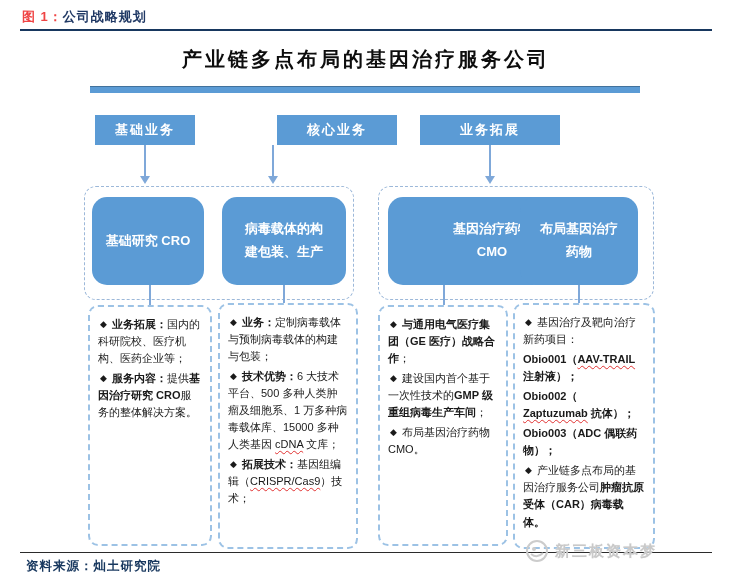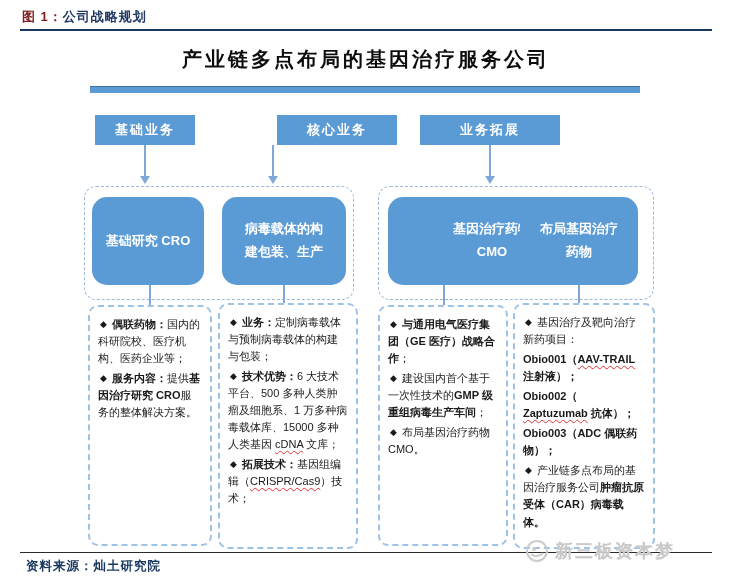--- a/index.html
+++ b/index.html
@@ -1,21 +1,21 @@
 <!DOCTYPE html>
 <html><head>
 <meta charset="utf-8">
 <style>
   html,body{margin:0;padding:0;background:#fff;}
   .page{position:relative;width:732px;height:587px;background:#ffffff;overflow:hidden;
         font-family:"Liberation Sans",sans-serif;}
 
   
   .fig-header{position:absolute;left:22px;top:8px;font-size:13px;font-weight:bold;letter-spacing:1px;}
-  .fig-label{color:#7f1d1d;}
+  .fig-label{color:#ef4444;}
   .fig-title{color:#1f3864;}
   .header-rule{position:absolute;left:20px;top:29px;width:692px;height:0;border-top:2px solid #17375e;}
 
   
   .diagram-title{position:absolute;left:0;top:46px;width:100%;text-align:center;
                  font-family:"Liberation Serif",serif;font-size:20px;font-weight:bold;
                  color:#0d0d0d;letter-spacing:3px;}
   .title-bar{position:absolute;left:90px;top:86px;width:550px;height:6px;background:#5b9bd5;
              border-top:1px solid #41719c;}
 
@@ -67,21 +67,21 @@
   .detail .bold{font-weight:bold;}
   .detail .wavy{text-decoration:underline;text-decoration-style:wavy;text-decoration-color:#e03131;
                 text-decoration-thickness:1px;text-underline-offset:2px;}
 
   
   .footer-rule{position:absolute;left:20px;top:552px;width:692px;height:0;border-top:1.5px solid #2b2b2b;}
   .footer{position:absolute;left:26px;top:558px;font-size:12.5px;font-weight:bold;color:#17375e;letter-spacing:1px;}
 
   
   .watermark{position:absolute;left:524px;top:538px;display:flex;align-items:center;gap:5px;}
-  .watermark-text{font-size:18px;font-weight:bold;letter-spacing:2px;color:#c9c9c9;
+  .watermark-text{font-size:15px;font-weight:bold;letter-spacing:2px;color:#c9c9c9;
                   text-shadow:0 0 1px #e6e6e6;font-family:"Liberation Serif",serif;}
 </style>
 </head>
 <body>
 
 <div class="page">
 
   <div class="fig-header">
     <span class="fig-label">图 1：</span><span class="fig-title">公司战略规划</span>
   </div>
@@ -123,21 +123,21 @@
     <div class="node node-3">
         <span>布局基因治疗药物</span>
       </div>
 
     <div class="stub stub-0"></div>
     <div class="stub stub-1"></div>
     <div class="stub stub-2"></div>
     <div class="stub stub-3"></div>
 
     <div class="detail detail-0">
-        <p><span class="dot">◆</span><span class="bold">偶联药物：</span><span>国内的科研院校、医疗机构、医药企业等；</span></p>
+        <p><span class="dot">◆</span><span class="bold">业务拓展：</span><span>国内的科研院校、医疗机构、医药企业等；</span></p>
         <p><span class="dot">◆</span><span class="bold">服务内容：</span><span>提供</span><span class="bold">基因治疗研究 CRO</span><span>服务的整体解决方案。</span></p>
       </div>
     <div class="detail detail-1">
         <p><span class="dot">◆</span><span class="bold">业务：</span><span>定制病毒载体与预制病毒载体的构建与包装；</span></p>
         <p><span class="dot">◆</span><span class="bold">技术优势：</span><span>6 大技术平台、500 多种人类肿瘤及细胞系、1 万多种病毒载体库、15000 多种人类基因 </span><span class="wavy">cDNA</span><span> 文库；</span></p>
         <p><span class="dot">◆</span><span class="bold">拓展技术：</span><span>基因组编辑（</span><span class="wavy">CRISPR/Cas9</span><span>）技术；</span></p>
       </div>
     <div class="detail detail-2">
         <p><span class="dot">◆</span><span class="bold">与通用电气医疗集团（GE 医疗）战略合作</span><span>；</span></p>
         <p><span class="dot">◆</span><span>建设国内首个基于一次性技术的</span><span class="bold">GMP 级重组病毒生产车间</span><span>；</span></p>

